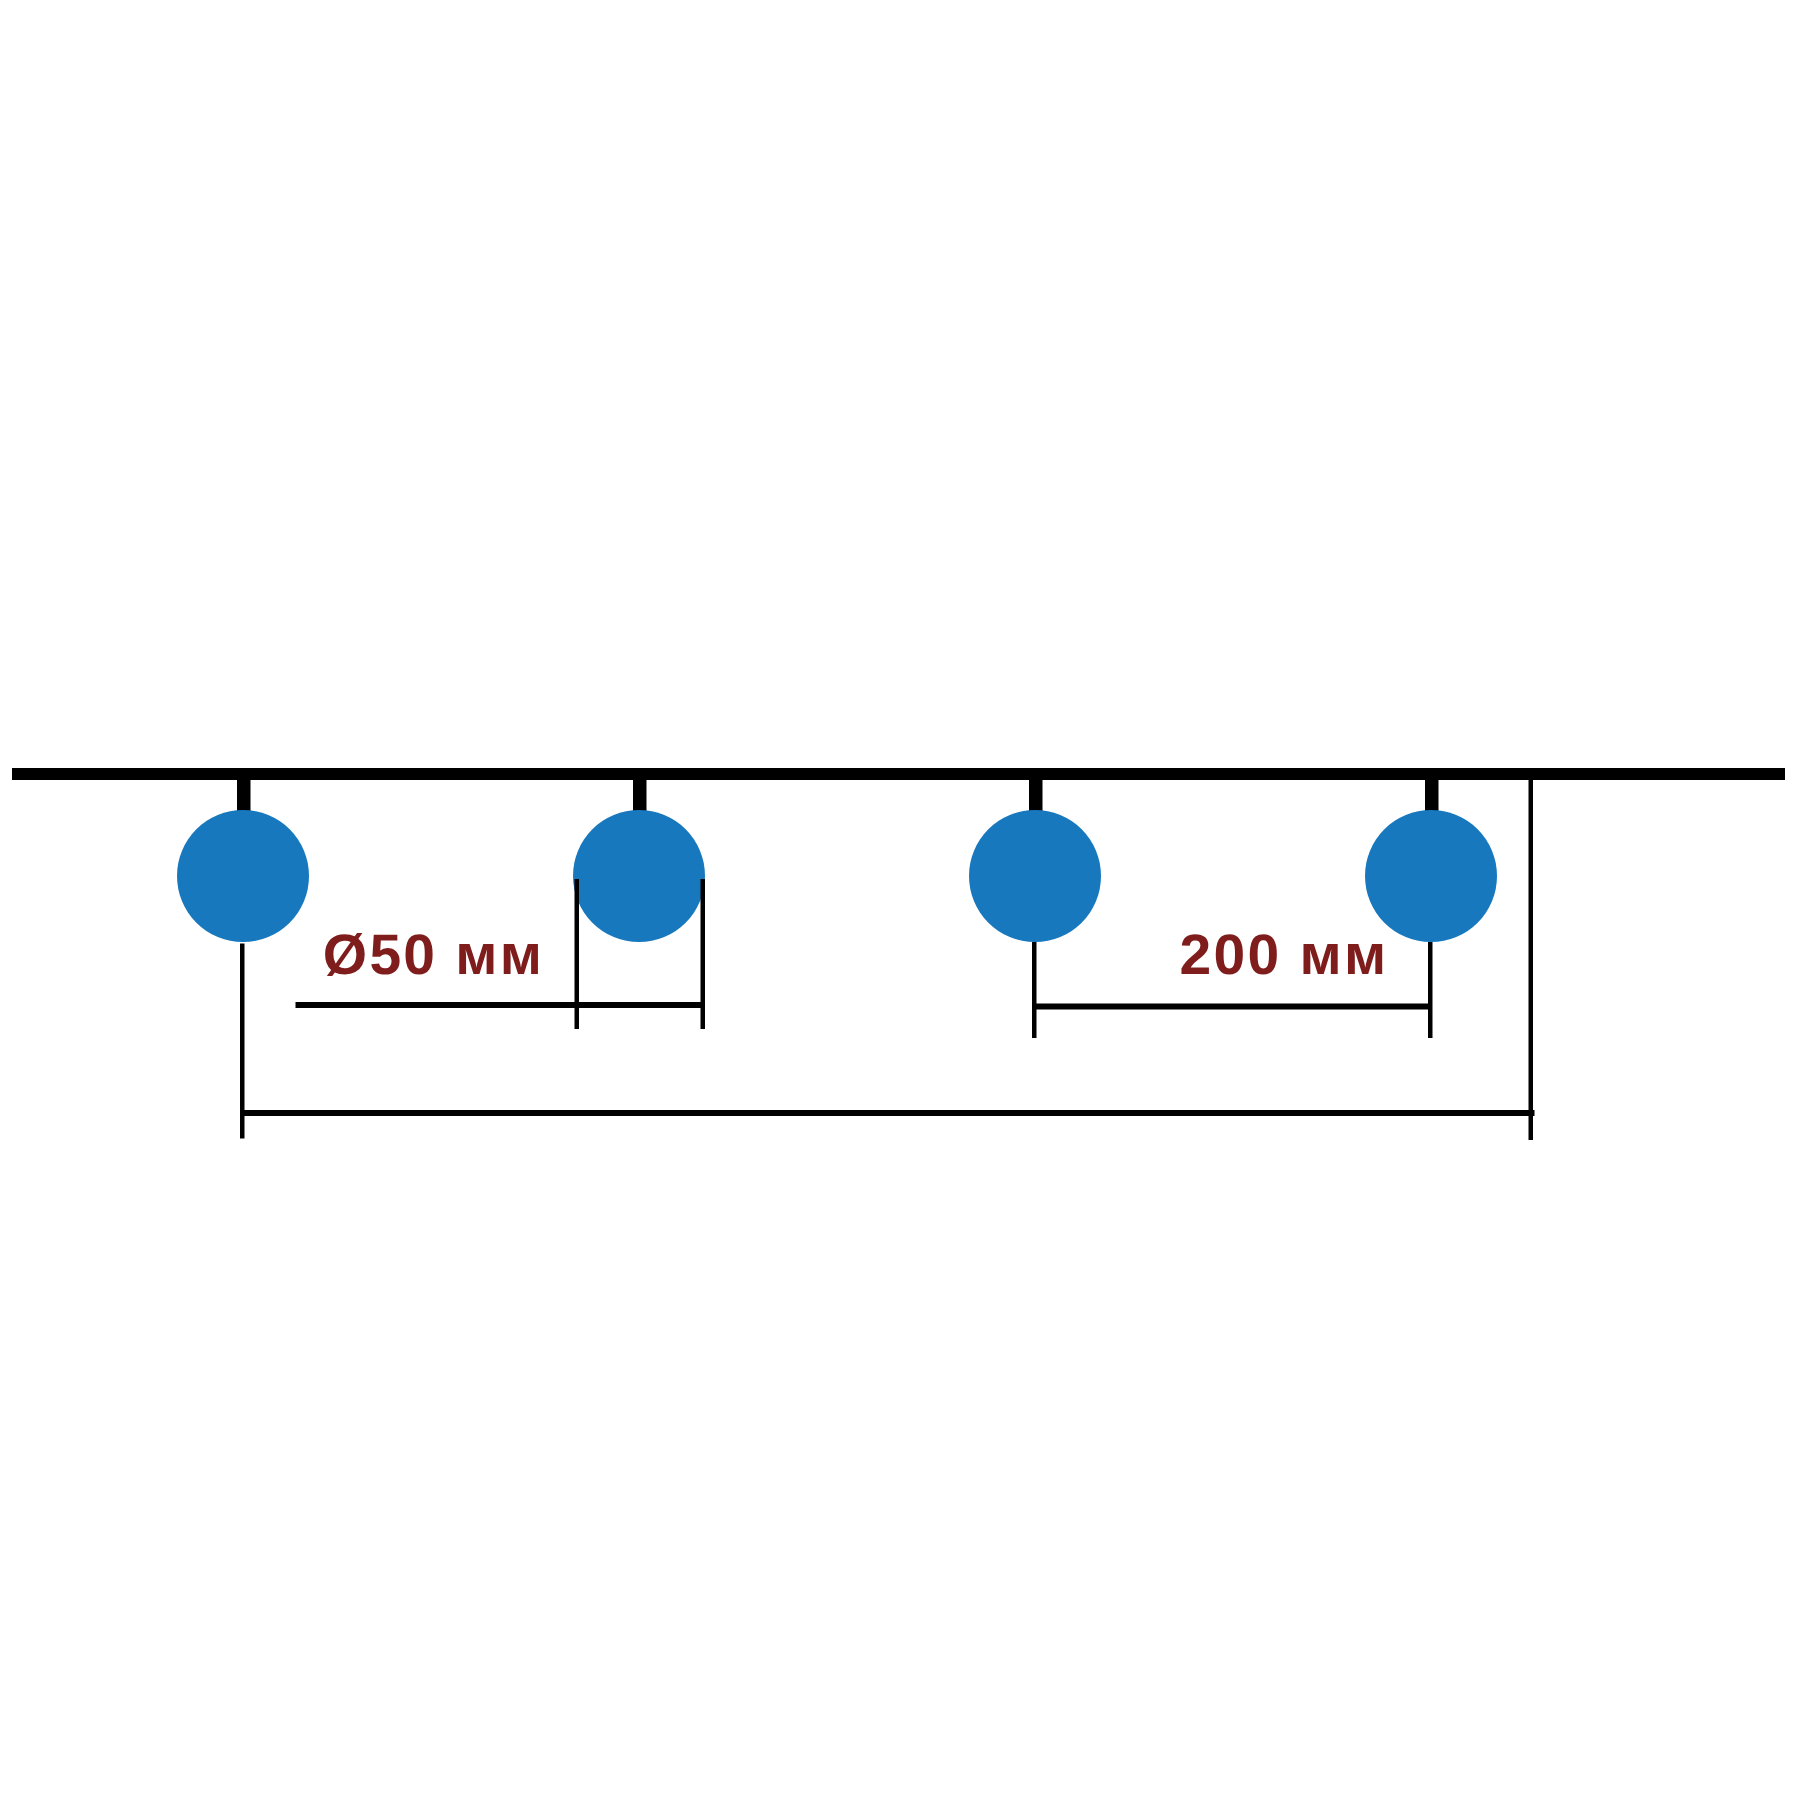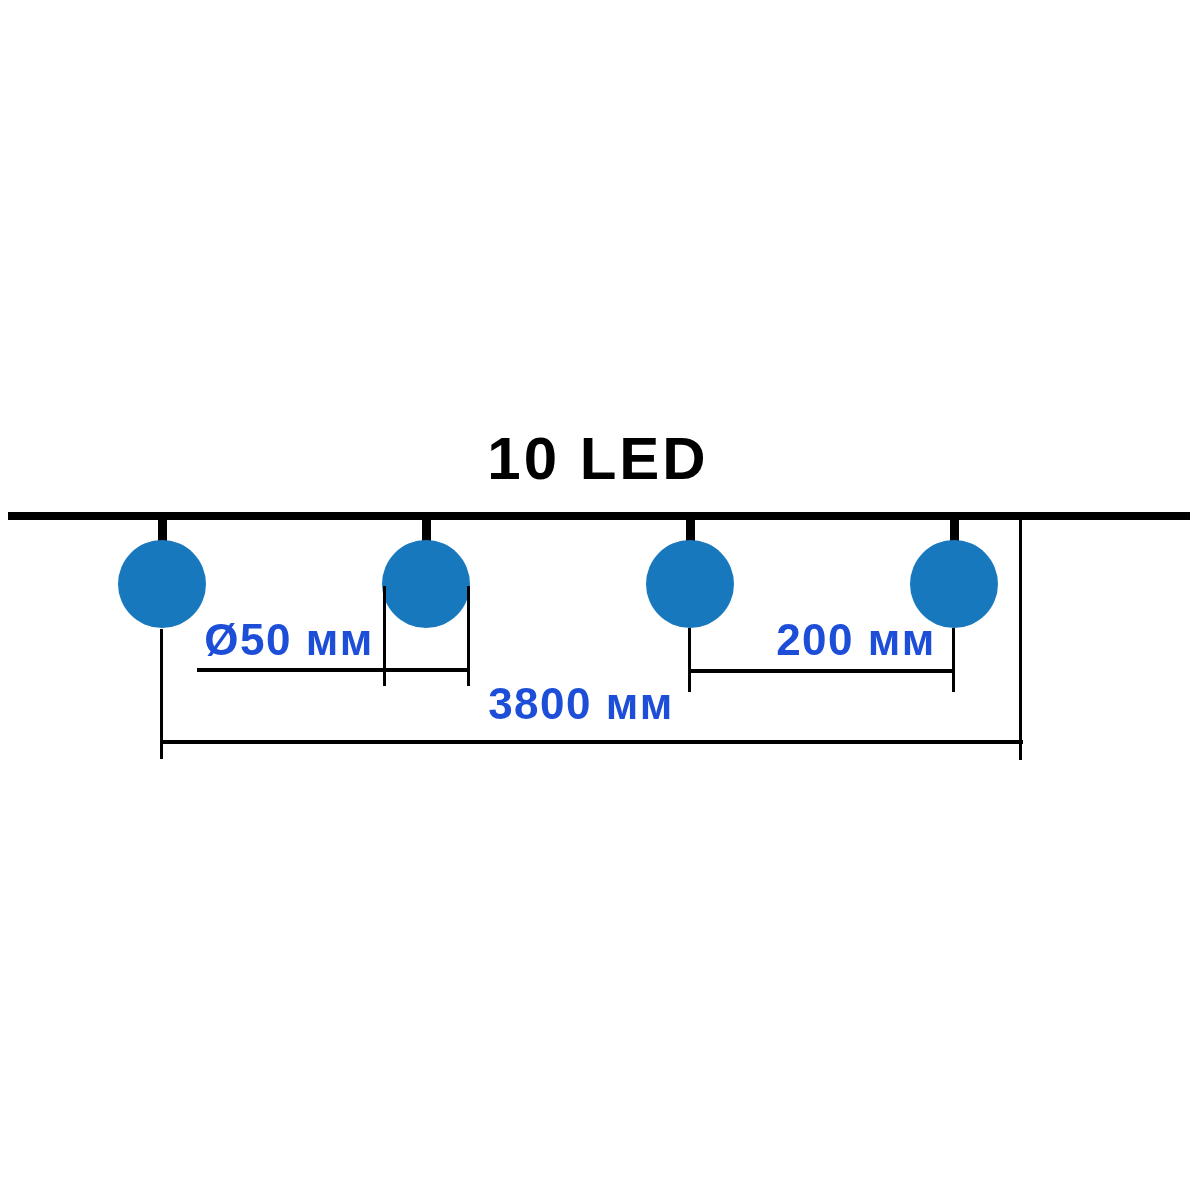--- a/index.html
+++ b/index.html
@@ -66,24 +66,24 @@
   .ext-line {
     width: 3px;
     background: #000;
   }
   .dim-line {
     height: 4px;
     background: #000;
   }
   .dim-label {
     transform: translateX(-50%);
-    font-size: 44px;
+    font-size: 38px;
     font-weight: 700;
     letter-spacing: 1.5px;
-    color: #1d4ed8;
+    color: #7f1d1d;
     white-space: nowrap;
     line-height: 1;
   }
 
   
   .d50-ext-left  { left: 383px; top: 586px; height: 100px; }
   .d50-ext-right { left: 467px; top: 586px; height: 100px; }
   .d50-line      { left: 197px; top: 668px; width: 273px; }
   .d50-label     { left: 289px; top: 618px; }
 
@@ -97,21 +97,20 @@
   .d3800-ext-left  { left: 160px; top: 629px; height: 130px; }
   .d3800-ext-right { left: 1019px; top: 520px; height: 240px; }
   .d3800-line      { left: 161px; top: 740px; width: 862px; }
   .d3800-label     { left: 581px; top: 682px; }
 </style>
 </head>
 <body>
 
 <div id="canvas">
 
-  <div class="abs title">10 LED</div>
 
   <div class="abs wire"></div>
 
   <div class="abs stem s1"></div>
   <div class="abs stem s2"></div>
   <div class="abs stem s3"></div>
   <div class="abs stem s4"></div>
 
   <div class="abs bulb b1"></div>
   <div class="abs bulb b2"></div>
@@ -124,15 +123,14 @@
   <div class="abs dim-label d50-label">Ø50 мм</div>
 
   <div class="abs ext-line d200-ext-left"></div>
   <div class="abs ext-line d200-ext-right"></div>
   <div class="abs dim-line d200-line"></div>
   <div class="abs dim-label d200-label">200 мм</div>
 
   <div class="abs ext-line d3800-ext-left"></div>
   <div class="abs ext-line d3800-ext-right"></div>
   <div class="abs dim-line d3800-line"></div>
-  <div class="abs dim-label d3800-label">3800 мм</div>
 
 </div>
 
 </body></html>

